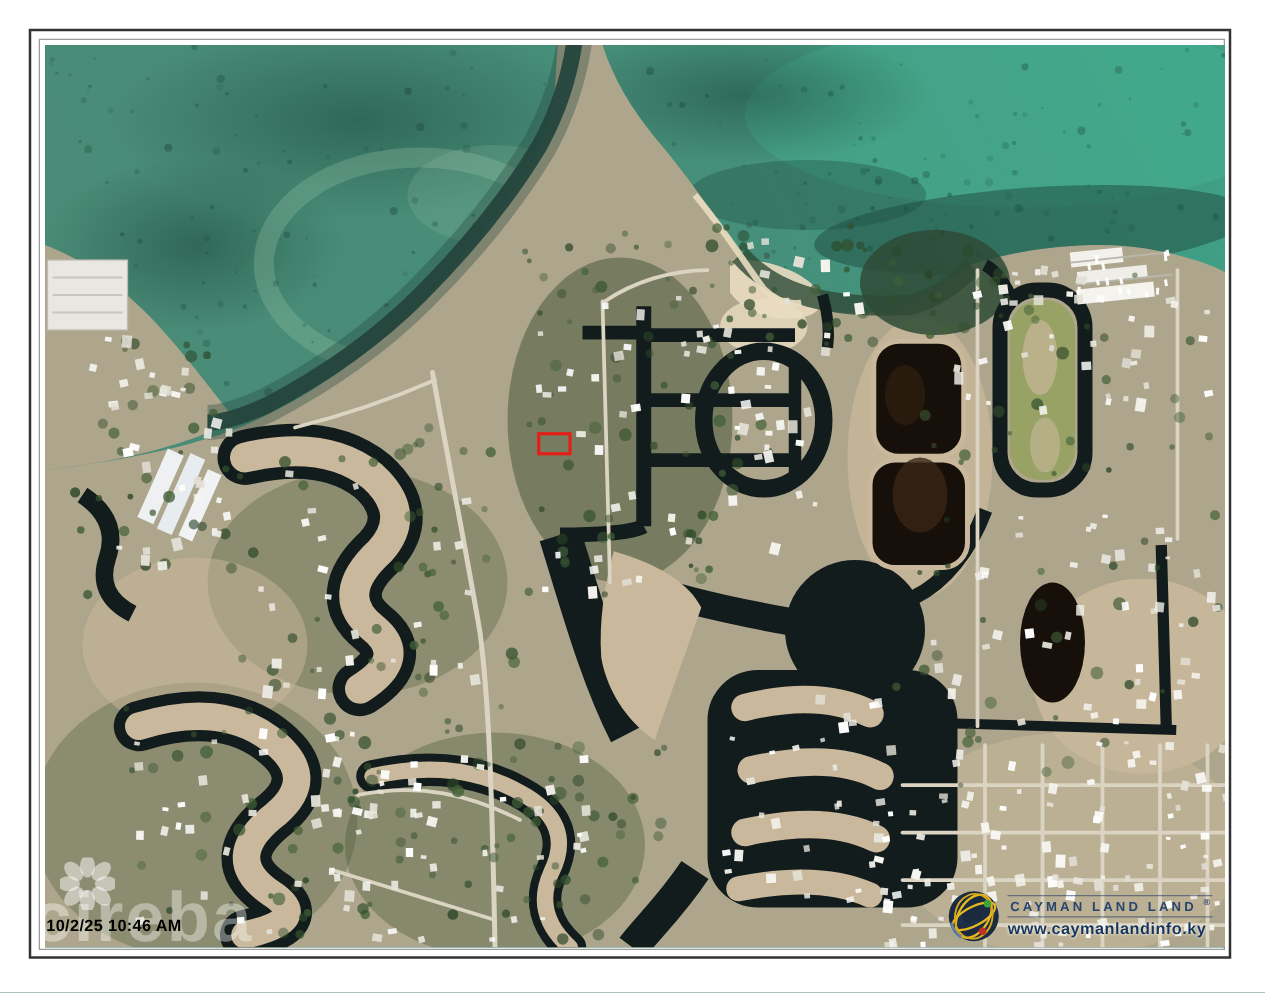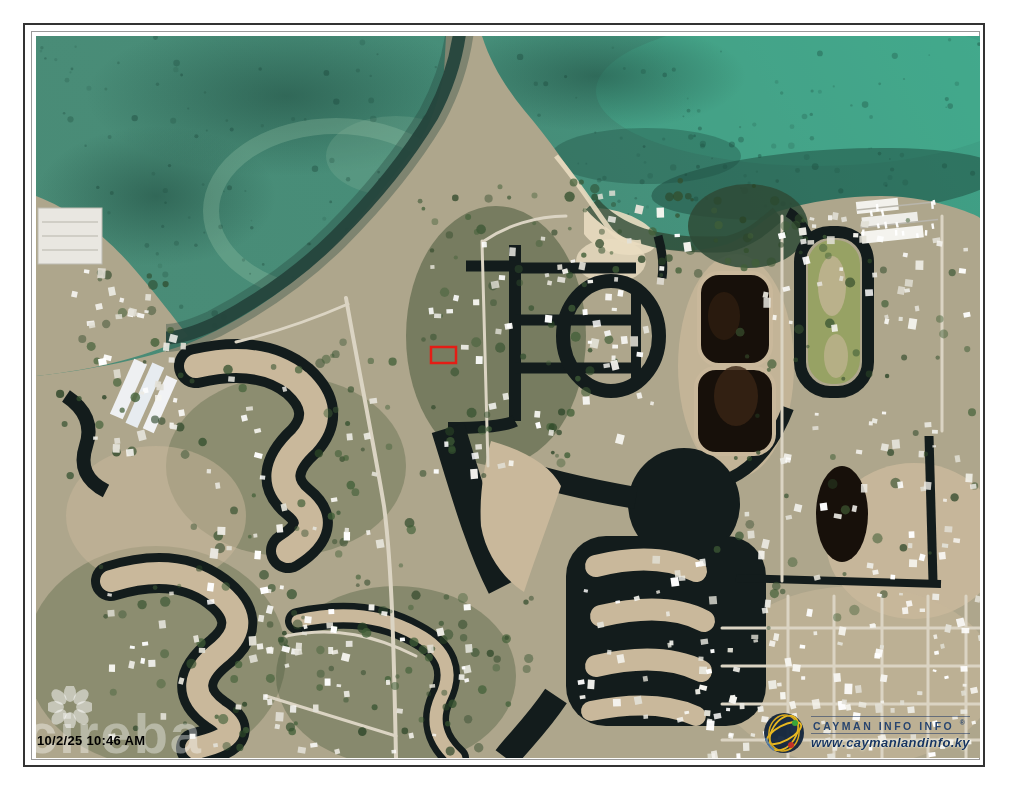--- a/index.html
+++ b/index.html
@@ -36,21 +36,21 @@
   .cireba-flower{position:absolute;left:12px;top:650px;z-index:5;}
   .timestamp{position:absolute;left:1px;top:697px;z-index:6;font-size:13px;font-weight:700;
       color:#000000;letter-spacing:0.3px;}
   .provider{position:absolute;right:10px;bottom:2px;z-index:6;display:flex;align-items:center;gap:5px;}
   .ptext{display:flex;flex-direction:column;}
   .pname{font-size:10.5px;font-weight:700;letter-spacing:2.5px;color:#28456f;white-space:nowrap;
       border-top:1.5px solid rgba(30,55,100,0.55);border-bottom:1.5px solid rgba(30,55,100,0.55);
       padding:2px 2px;}
   .pname sup{font-size:7px;letter-spacing:0;}
   .purl{font-size:13px;font-weight:700;color:#16335f;letter-spacing:0.4px;margin-top:1px;white-space:nowrap;
-      text-shadow:0 0 3px rgba(255,255,235,0.95),0 0 1px rgba(255,255,235,0.9);font-style:italic;}
+      text-shadow:0 0 3px rgba(255,255,235,0.95),0 0 1px rgba(255,255,235,0.9);}
 </style>
 </head>
 <body>
 
 <div class="page">
   <div class="outer-frame"></div>
   <div class="inner-frame"></div>
 
   <div class="photo">
     <svg class="base" width="944" height="722" viewBox="0 0 944 722">
@@ -1255,18 +1255,18 @@
       <svg width="44" height="46" viewBox="0 0 44 46">
         <circle cx="22" cy="23" r="20" fill="#0c2038" opacity="0.92"></circle>
         <ellipse cx="22" cy="23" rx="19" ry="7.5" fill="none" stroke="#e8b820" stroke-width="1.8" transform="rotate(-28 22 23)"></ellipse>
         <ellipse cx="22" cy="23" rx="19" ry="12" fill="none" stroke="#e8b820" stroke-width="1.8" transform="rotate(-58 22 23)"></ellipse>
         <ellipse cx="22" cy="23" rx="18" ry="15" fill="none" stroke="#d9a91c" stroke-width="1.5" transform="rotate(-80 22 23)"></ellipse>
         <path d="M4,28 A20 20 0 0 0 12,40" fill="none" stroke="#4a7ab8" stroke-width="2.5" opacity="0.8"></path>
         <circle cx="33" cy="13" r="3" fill="#3aa53a"></circle>
         <circle cx="29" cy="35" r="3" fill="#c03028"></circle>
       </svg>
       <div class="ptext">
-        <div class="pname"><span>CAYMAN INFO INFO</span>&nbsp;<sup>®</sup></div>
+        <div class="pname"><span>CAYMAN LAND LAND</span>&nbsp;<sup>®</sup></div>
         <div class="purl">www.caymanlandinfo.ky</div>
       </div>
     </div>
   </div>
 </div>
 
 </body></html>

